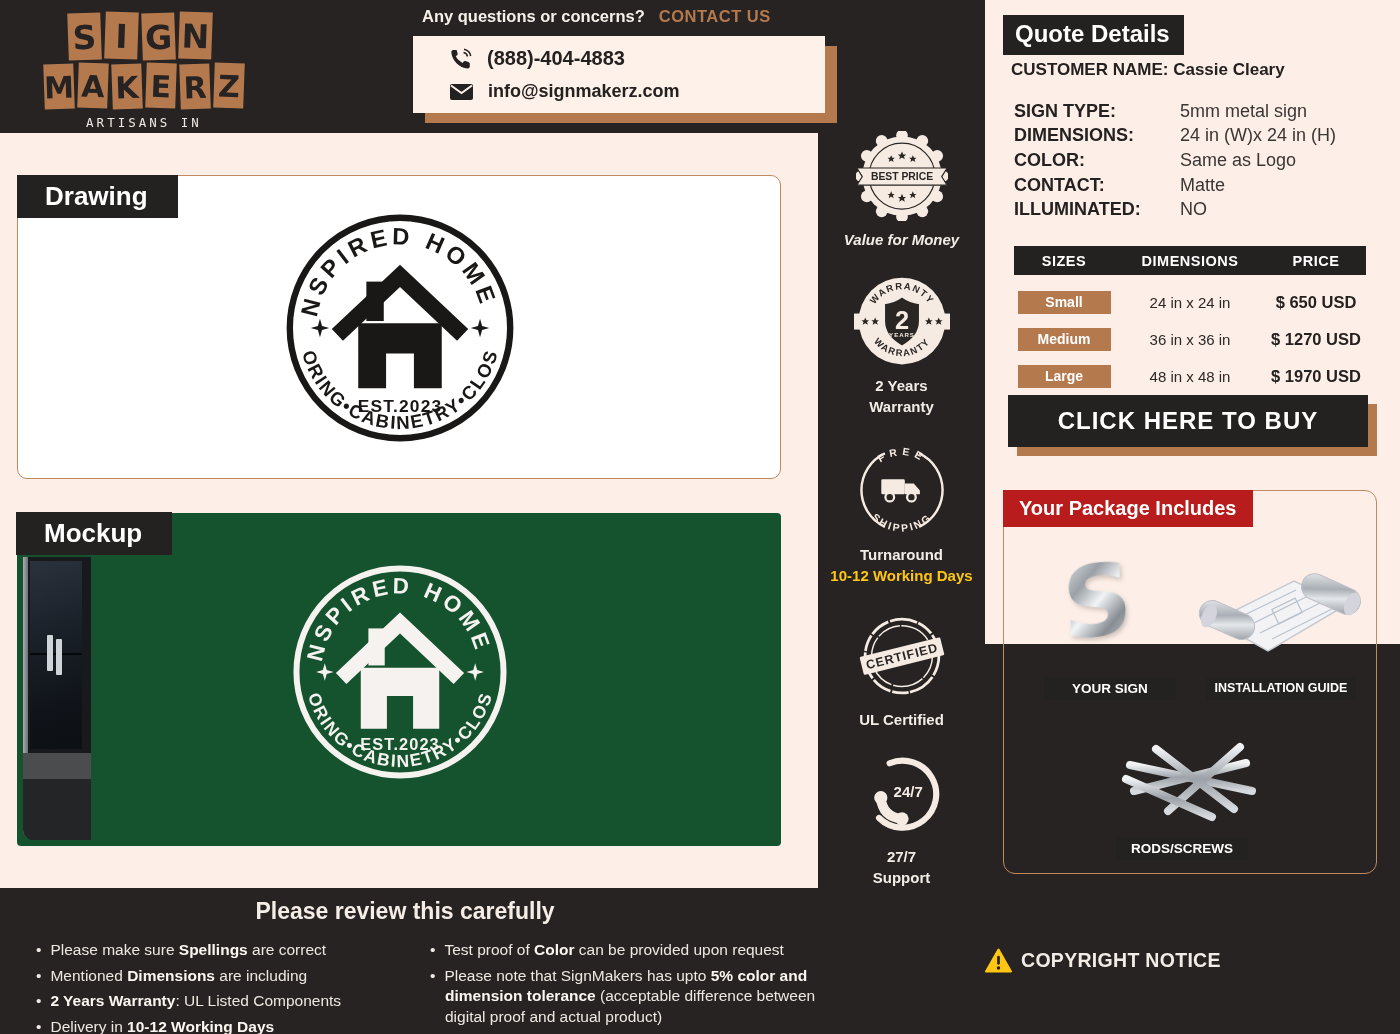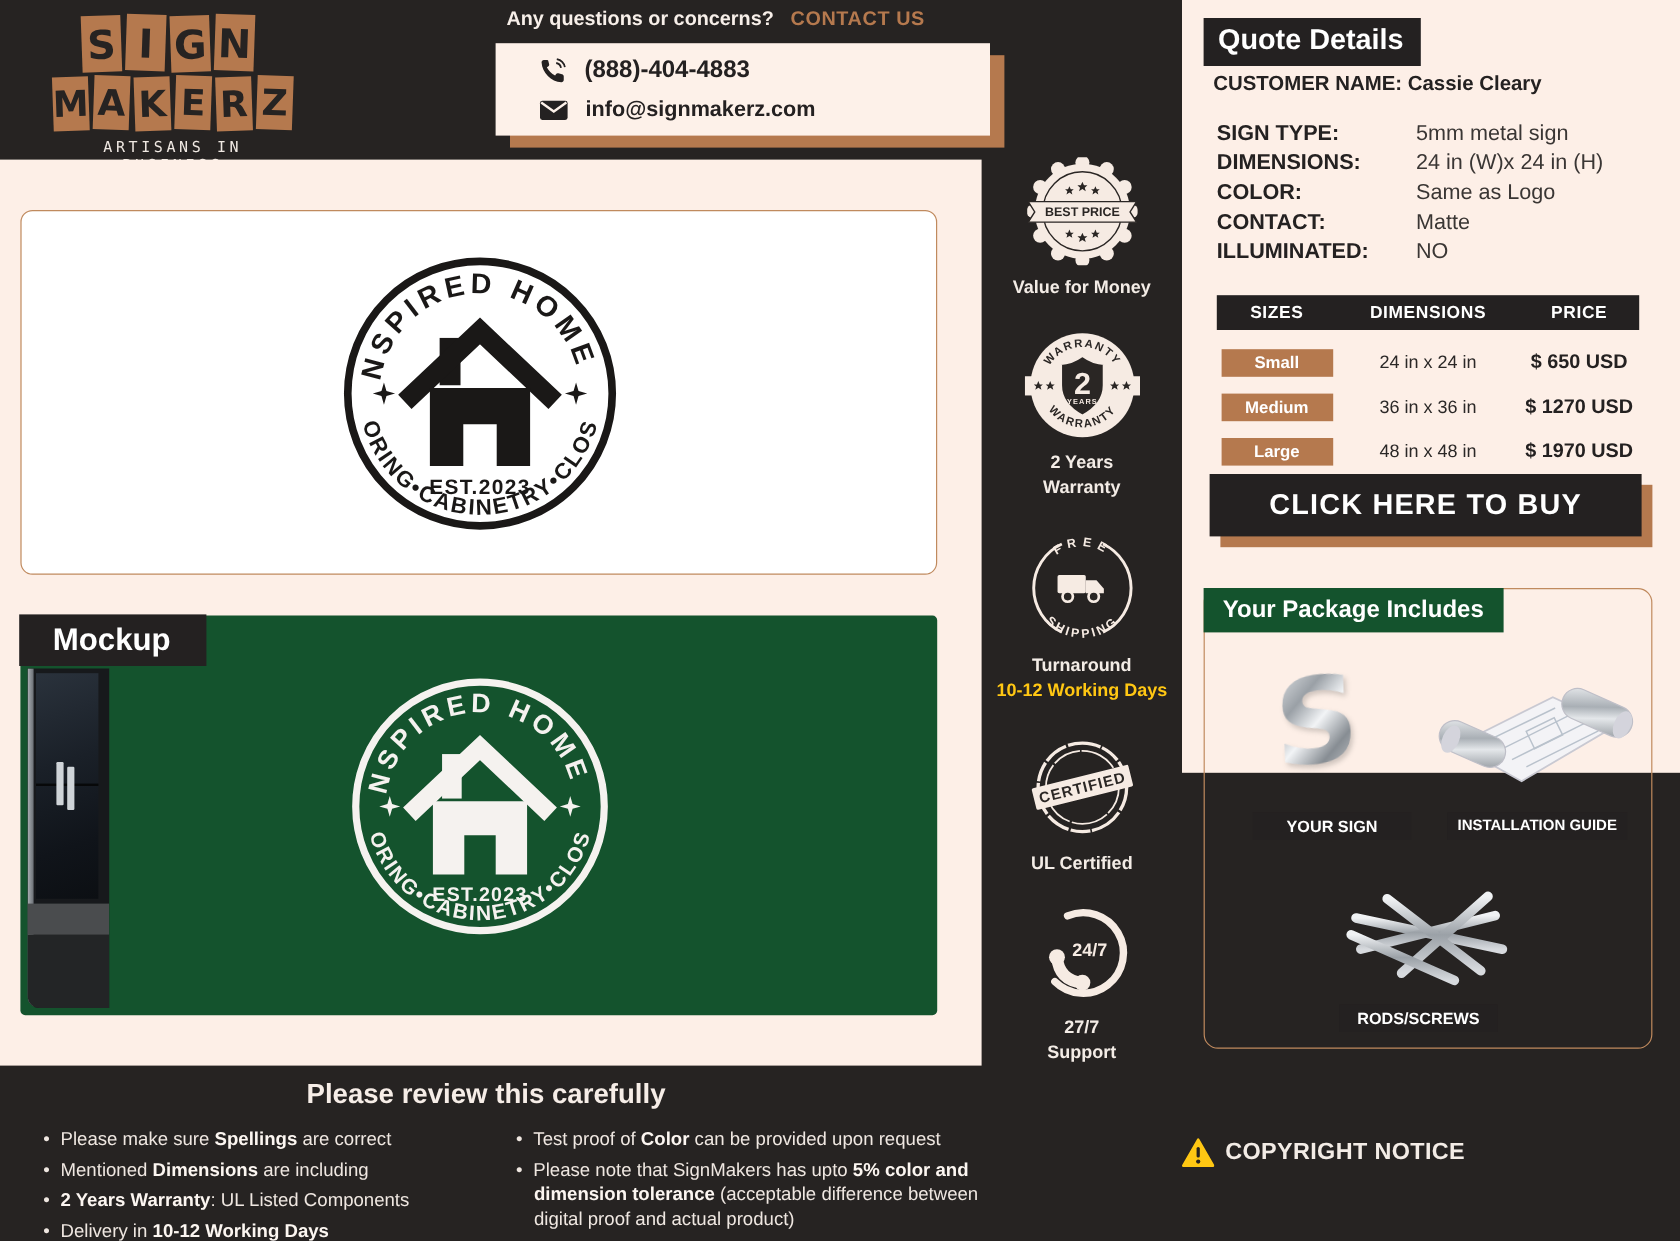--- a/index.html
+++ b/index.html
@@ -85,21 +85,21 @@
   .pt-dim { text-align:center; font-size:15px; color:#2b2827; }
   .pt-price { text-align:center; font-size:16.5px; font-weight:bold; color:#242121; }
 
   .buy-btn { position:absolute; left:23px; top:395px; width:360px; height:52px; background:#242121;
              color:#fff; font-weight:bold; font-size:24px; letter-spacing:1px; text-align:center;
              line-height:52px; box-shadow:9px 9px 0 0 #b5794e; cursor:pointer;
              font-family:"Liberation Sans",sans-serif; border:none; }
 
   .package-box { position:absolute; left:18px; top:490px; width:374px; height:384px;
                  border:1.5px solid #c08a5e; border-radius:12px; }
-  .package-title { position:absolute; left:-1px; top:-1px; background:#14532d; color:#fff;
+  .package-title { position:absolute; left:-1px; top:-1px; background:#b91c1c; color:#fff;
                    font-weight:bold; font-size:20px; padding:7px 16px; }
   .pkg-chip { position:absolute; background:#242121; color:#fff; font-weight:bold;
               text-align:center; height:23px; line-height:23px; }
   .s-letter { font-weight:bold; font-size:98px; line-height:98px; display:inline-block;
               font-family:"DejaVu Sans",sans-serif;
               background:linear-gradient(135deg,#eceef0 0%,#9aa0a6 30%,#f2f4f6 50%,#878d93 72%,#d8dadc 100%);
               -webkit-background-clip:text; background-clip:text; color:transparent;
               transform:rotate(-8deg) skewX(-6deg);
               filter:drop-shadow(2px 3px 2px rgba(0,0,0,.18)); }
 
@@ -180,20 +180,21 @@
       <rect x="1" y="1" width="23" height="16" rx="2" fill="#242121"></rect>
       <path d="M2,2.5 L12.5,10 L23,2.5" stroke="#fdf1e9" stroke-width="2" fill="none"></path>
     </svg>
     <span>info@signmakerz.com</span>
   </div>
 </div>
 
 <div class="left-panel">
 
   <div class="drawing-box">
+    <div class="section-label">Drawing</div>
 
     <svg class="logo-badge-dark" width="232" height="232" viewBox="0 0 200 200">
       <circle cx="100" cy="100" r="95" fill="none" stroke="currentColor" stroke-width="5.5"></circle>
       <defs>
         <path id="dArcTop" d="M29.1,87.5 A72,72 0 0 1 170.9,87.5"></path>
         <path id="dArcBot" d="M14.3,115.1 A87,87 0 0 0 185.7,115.1"></path>
       </defs>
       <text font-size="20.5" font-weight="bold" fill="currentColor" letter-spacing="3.5">
         <textPath href="#dArcTop" startOffset="50%" text-anchor="middle">INSPIRED HOMES</textPath>
       </text>
@@ -264,21 +265,21 @@
     <circle cx="50" cy="50" r="36.5" fill="none" stroke="#2a2624" stroke-width="1.3"></circle>
     <use href="#st5" transform="translate(38,31)" fill="#2a2624"></use>
     <use href="#st5" transform="translate(50,27.5) scale(1.15)" fill="#2a2624"></use>
     <use href="#st5" transform="translate(62,31)" fill="#2a2624"></use>
     <polygon points="0,41 100,41 94,50.5 100,60 0,60 6,50.5" fill="#f6ebe3" stroke="#2a2624" stroke-width="1.3"></polygon>
     <text x="50" y="54.5" text-anchor="middle" font-size="11.5" font-weight="bold" fill="#2a2624">BEST PRICE</text>
     <use href="#st5" transform="translate(38,71)" fill="#2a2624"></use>
     <use href="#st5" transform="translate(50,74.5) scale(1.15)" fill="#2a2624"></use>
     <use href="#st5" transform="translate(62,71)" fill="#2a2624"></use>
   </svg>
-  <div class="badge-caption" style="margin-top:8px;">Value for Money</div>
+  <div class="badge-caption" style="margin-top:8px;font-style:italic;">Value for Money</div>
 
   <svg width="96" height="96" viewBox="0 0 100 100" style="margin-top:24px;">
     <rect x="-1" y="42" width="102" height="17" fill="#f6ebe3"></rect>
     <circle cx="50" cy="50" r="46" fill="#f6ebe3"></circle>
     <defs>
       <path id="wArcT" d="M18.1,38.4 A34,34 0 0 1 81.9,38.4"></path>
       <path id="wArcB" d="M15.2,62.7 A37,37 0 0 0 84.8,62.7"></path>
     </defs>
     <text font-size="10" font-weight="bold" fill="#2a2624" letter-spacing="1.5">
       <textPath href="#wArcT" startOffset="50%" text-anchor="middle">WARRANTY</textPath>

